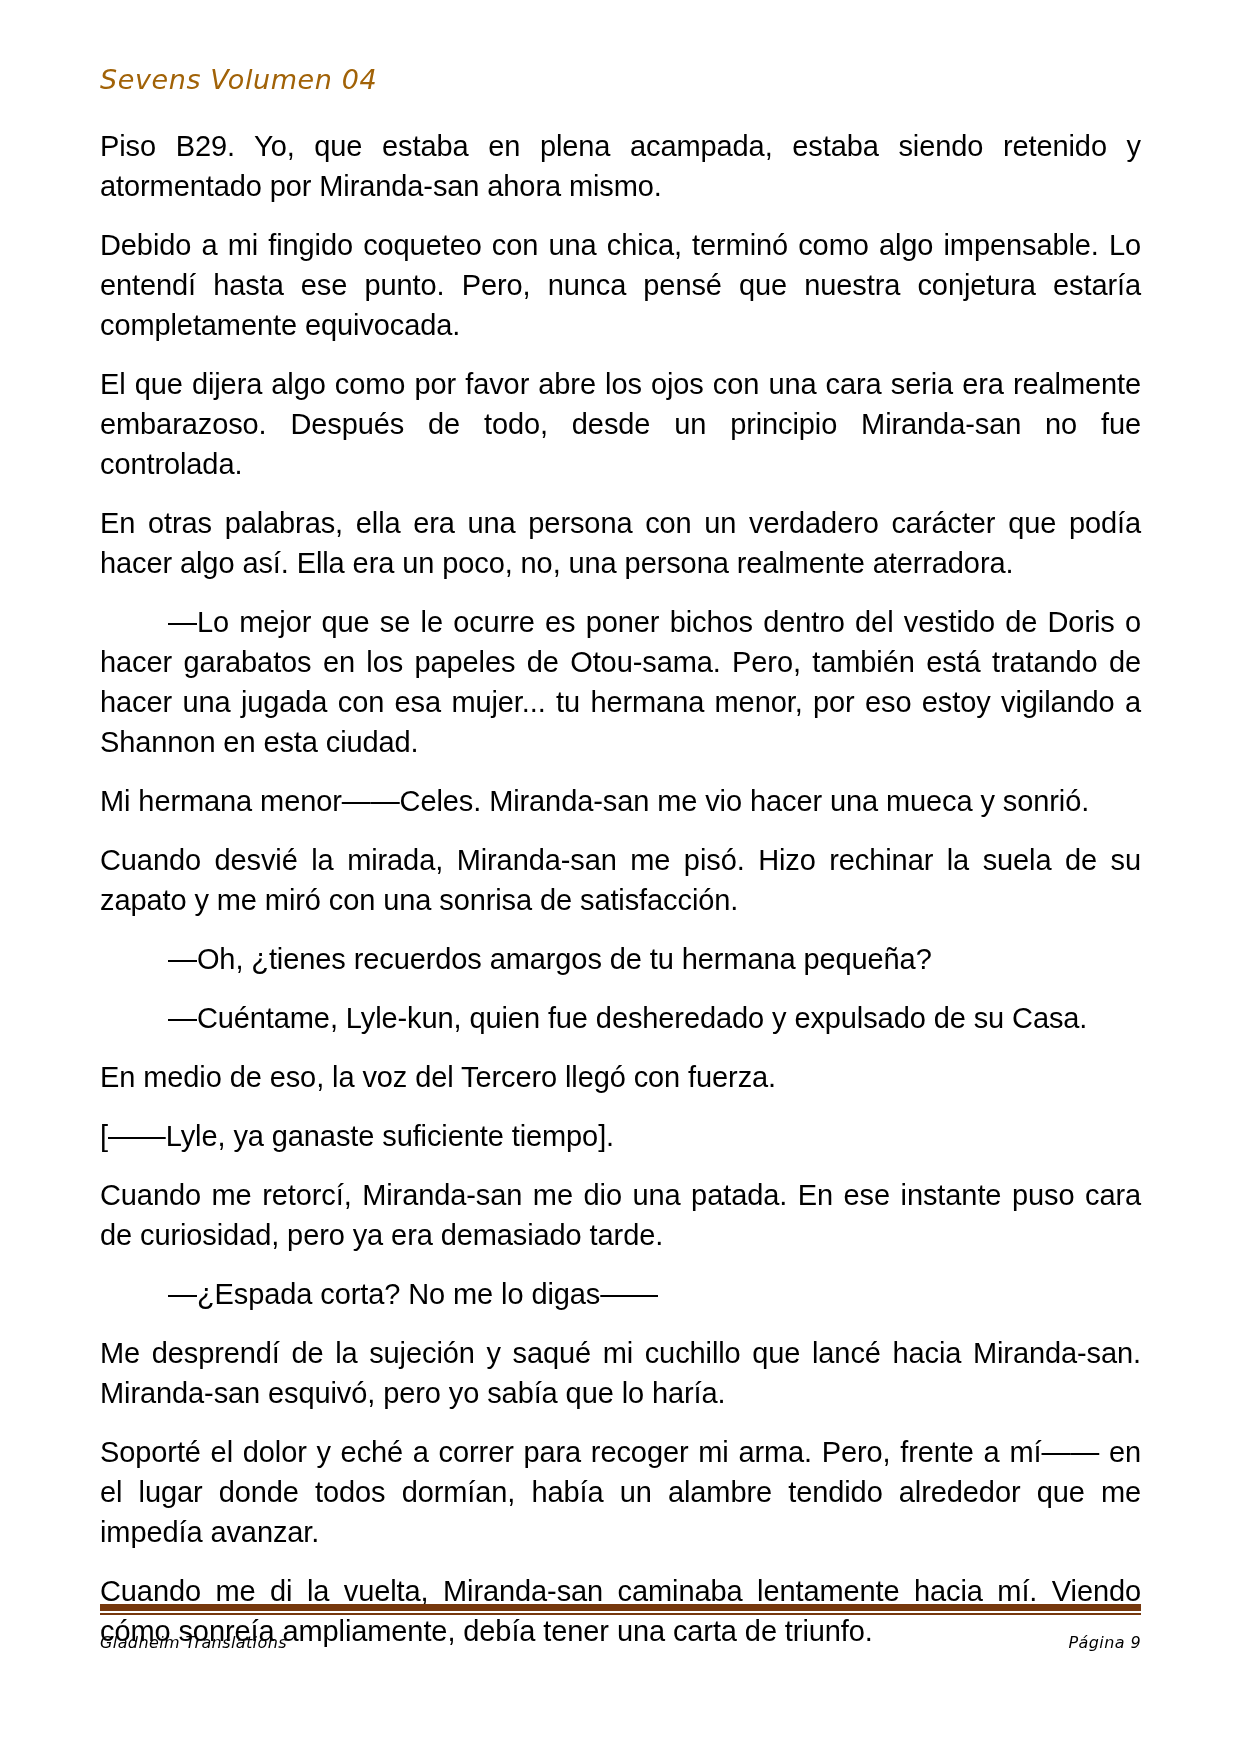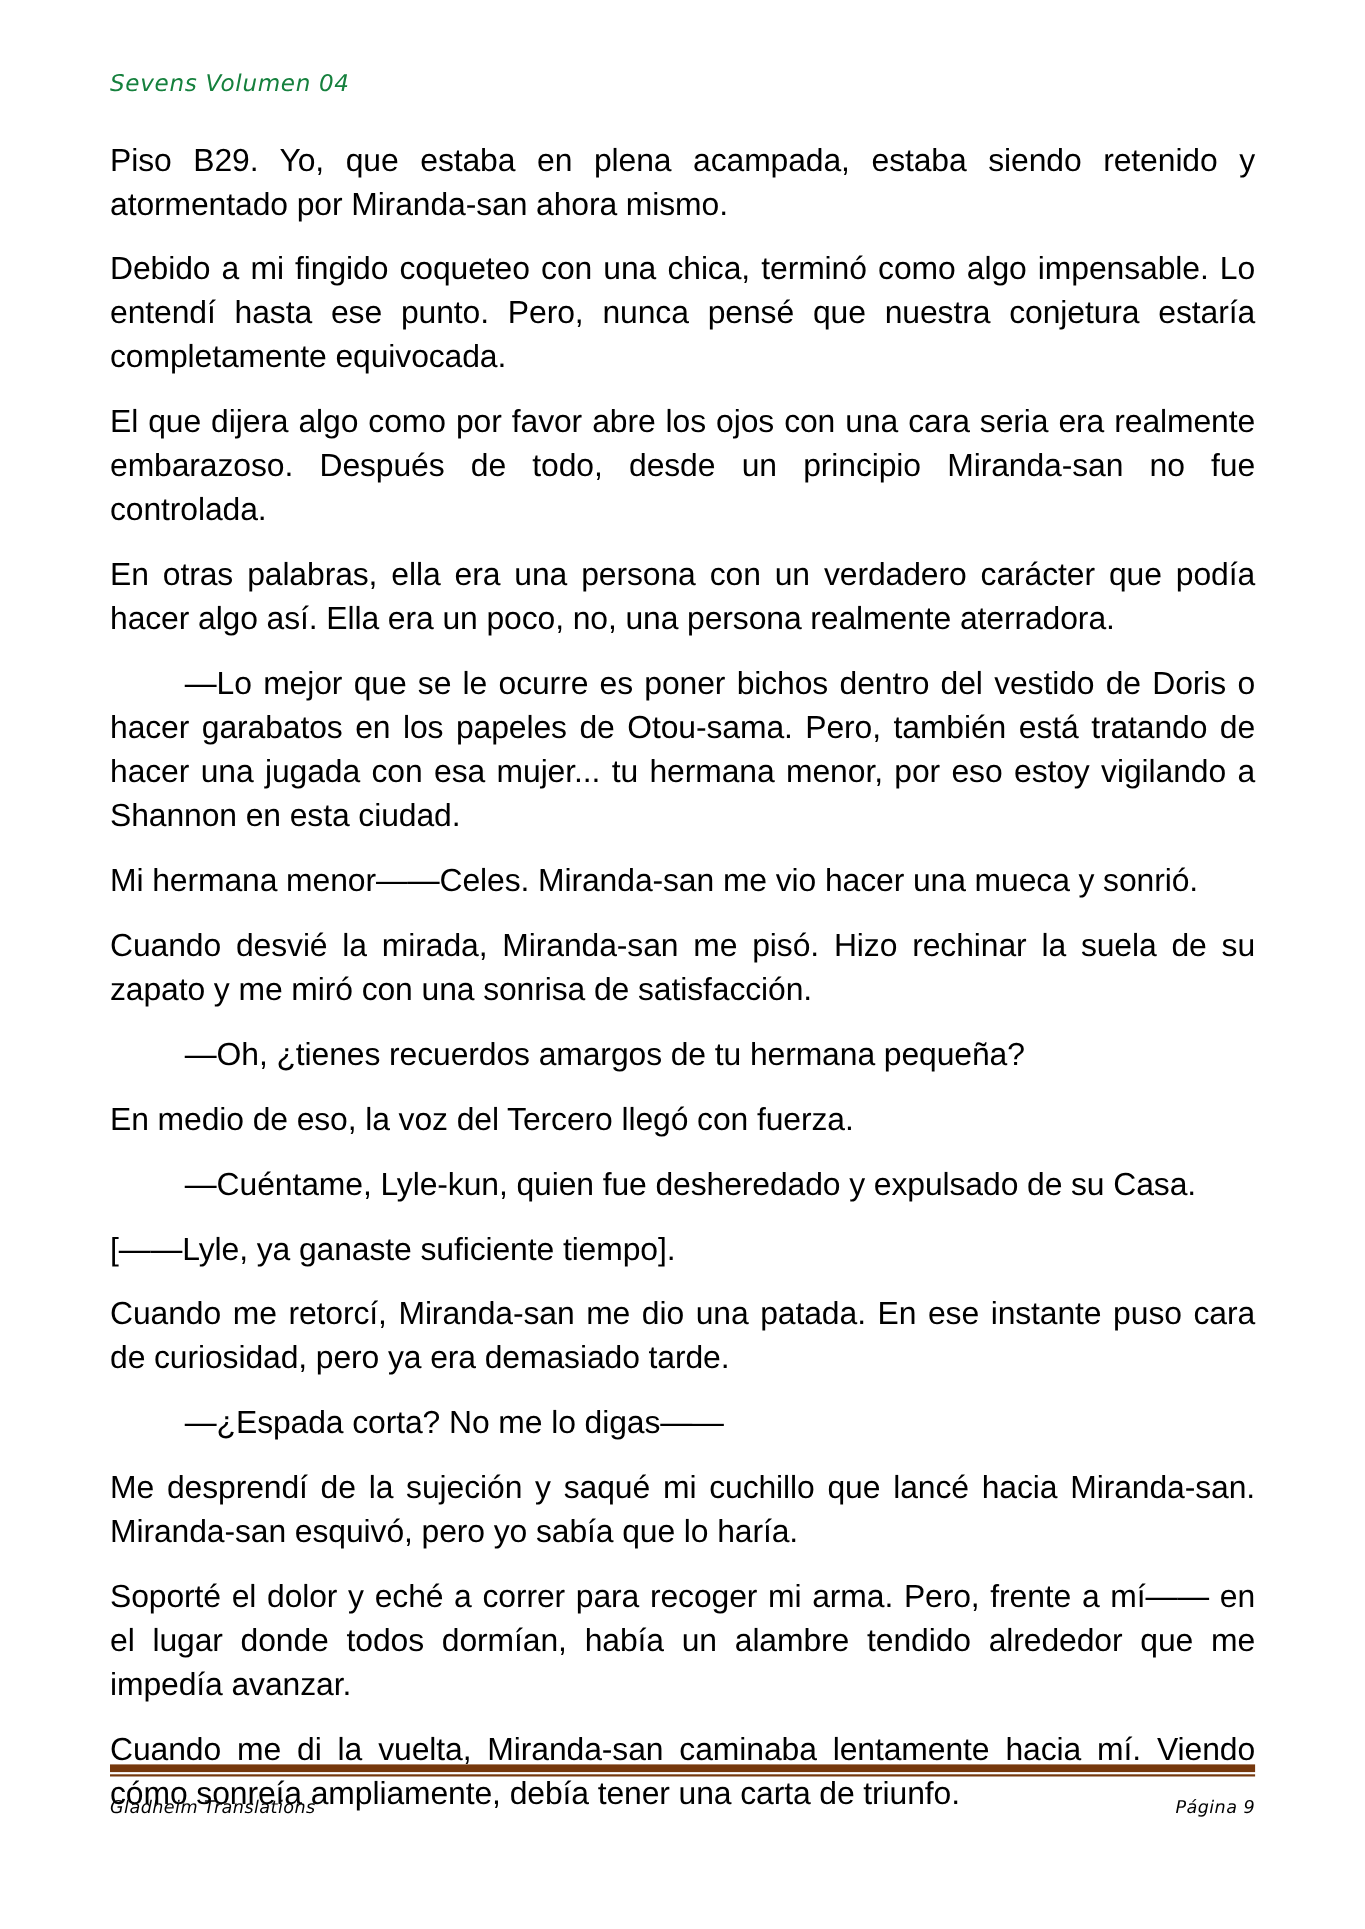--- a/index.html
+++ b/index.html
@@ -31,23 +31,23 @@
   .doc-header {
     position: absolute;
     top: 64px;
     left: 0;
     width: 1041px;
     height: 34px;
   }
   .doc-header .header-title {
     font-family: "DejaVu Sans", sans-serif;
     font-style: italic;
-    font-size: 21px;
+    font-size: 27px;
     letter-spacing: 0.6px;
-    color: #15803d;
+    color: #a16207;
     white-space: nowrap;
   }
 
   
   .doc-body {
     position: absolute;
     top: 126px;
     left: 0;
     width: 1041px;
   }
@@ -114,22 +114,22 @@
 
     <div class="doc-body">
       <p class="para">Piso B29. Yo, que estaba en plena acampada, estaba siendo retenido y atormentado por Miranda-san ahora mismo.</p>
       <p class="para">Debido a mi fingido coqueteo con una chica, terminó como algo impensable. Lo entendí hasta ese punto. Pero, nunca pensé que nuestra conjetura estaría completamente equivocada.</p>
       <p class="para">El que dijera algo como por favor abre los ojos con una cara seria era realmente embarazoso. Después de todo, desde un principio Miranda-san no fue controlada.</p>
       <p class="para">En otras palabras, ella era una persona con un verdadero carácter que podía hacer algo así. Ella era un poco, no, una persona realmente aterradora.</p>
       <p class="para indent">—Lo mejor que se le ocurre es poner bichos dentro del vestido de Doris o hacer garabatos en los papeles de Otou-sama. Pero, también está tratando de hacer una jugada con esa mujer... tu hermana menor, por eso estoy vigilando a Shannon en esta ciudad.</p>
       <p class="para">Mi hermana menor——Celes. Miranda-san me vio hacer una mueca y sonrió.</p>
       <p class="para">Cuando desvié la mirada, Miranda-san me pisó. Hizo rechinar la suela de su zapato y me miró con una sonrisa de satisfacción.</p>
       <p class="para indent nojust">—Oh, ¿tienes recuerdos amargos de tu hermana pequeña?</p>
+      <p class="para indent nojust">—Cuéntame, Lyle-kun, quien fue desheredado y expulsado de su Casa.</p>
       <p class="para nojust">En medio de eso, la voz del Tercero llegó con fuerza.</p>
-      <p class="para indent nojust">—Cuéntame, Lyle-kun, quien fue desheredado y expulsado de su Casa.</p>
       <p class="para nojust">[——Lyle, ya ganaste suficiente tiempo].</p>
       <p class="para">Cuando me retorcí, Miranda-san me dio una patada. En ese instante puso cara de curiosidad, pero ya era demasiado tarde.</p>
       <p class="para indent nojust">—¿Espada corta? No me lo digas——</p>
       <p class="para">Me desprendí de la sujeción y saqué mi cuchillo que lancé hacia Miranda-san. Miranda-san esquivó, pero yo sabía que lo haría.</p>
       <p class="para">Soporté el dolor y eché a correr para recoger mi arma. Pero, frente a mí—— en el lugar donde todos dormían, había un alambre tendido alrededor que me impedía avanzar.</p>
       <p class="para">Cuando me di la vuelta, Miranda-san caminaba lentamente hacia mí. Viendo cómo sonreía ampliamente, debía tener una carta de triunfo.</p>
     </div>
 
     <div class="doc-footer">
       <div class="footer-rule" style="border-top-color: rgb(118, 56, 13); border-bottom-color: rgb(118, 56, 13);"></div>

